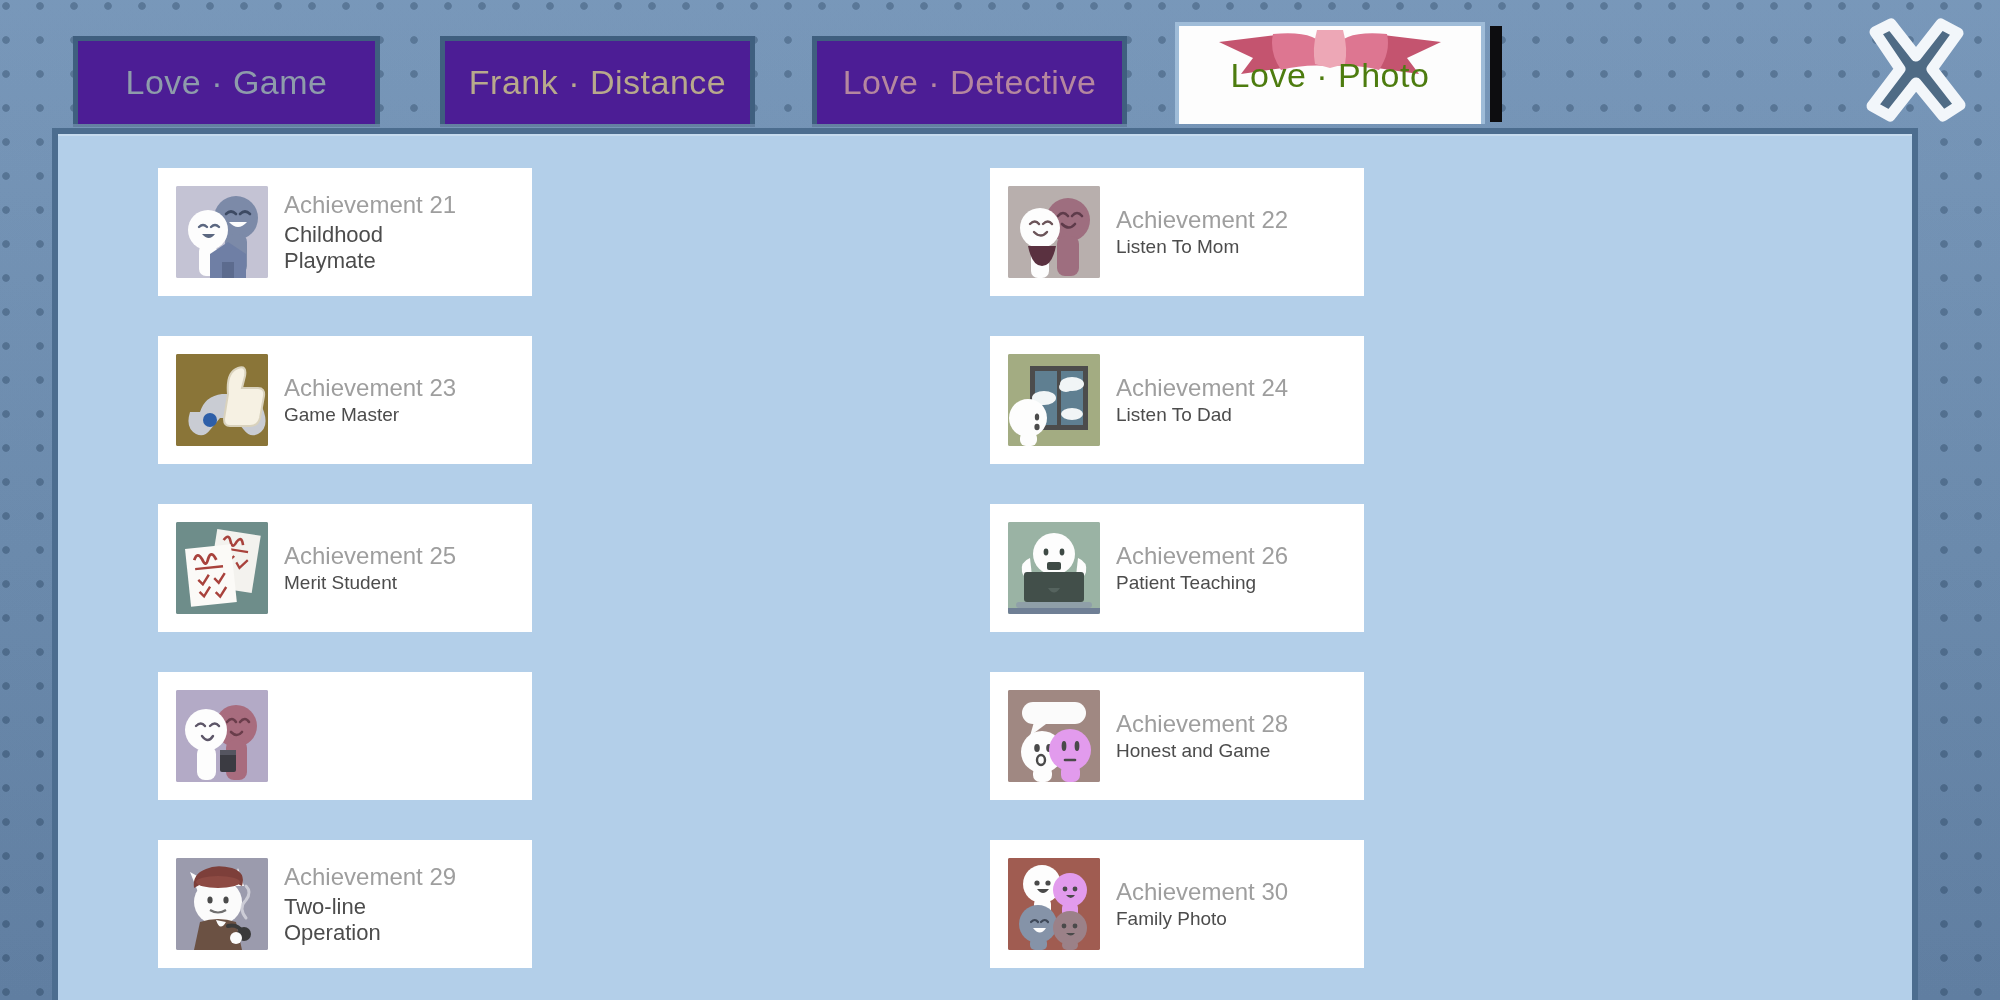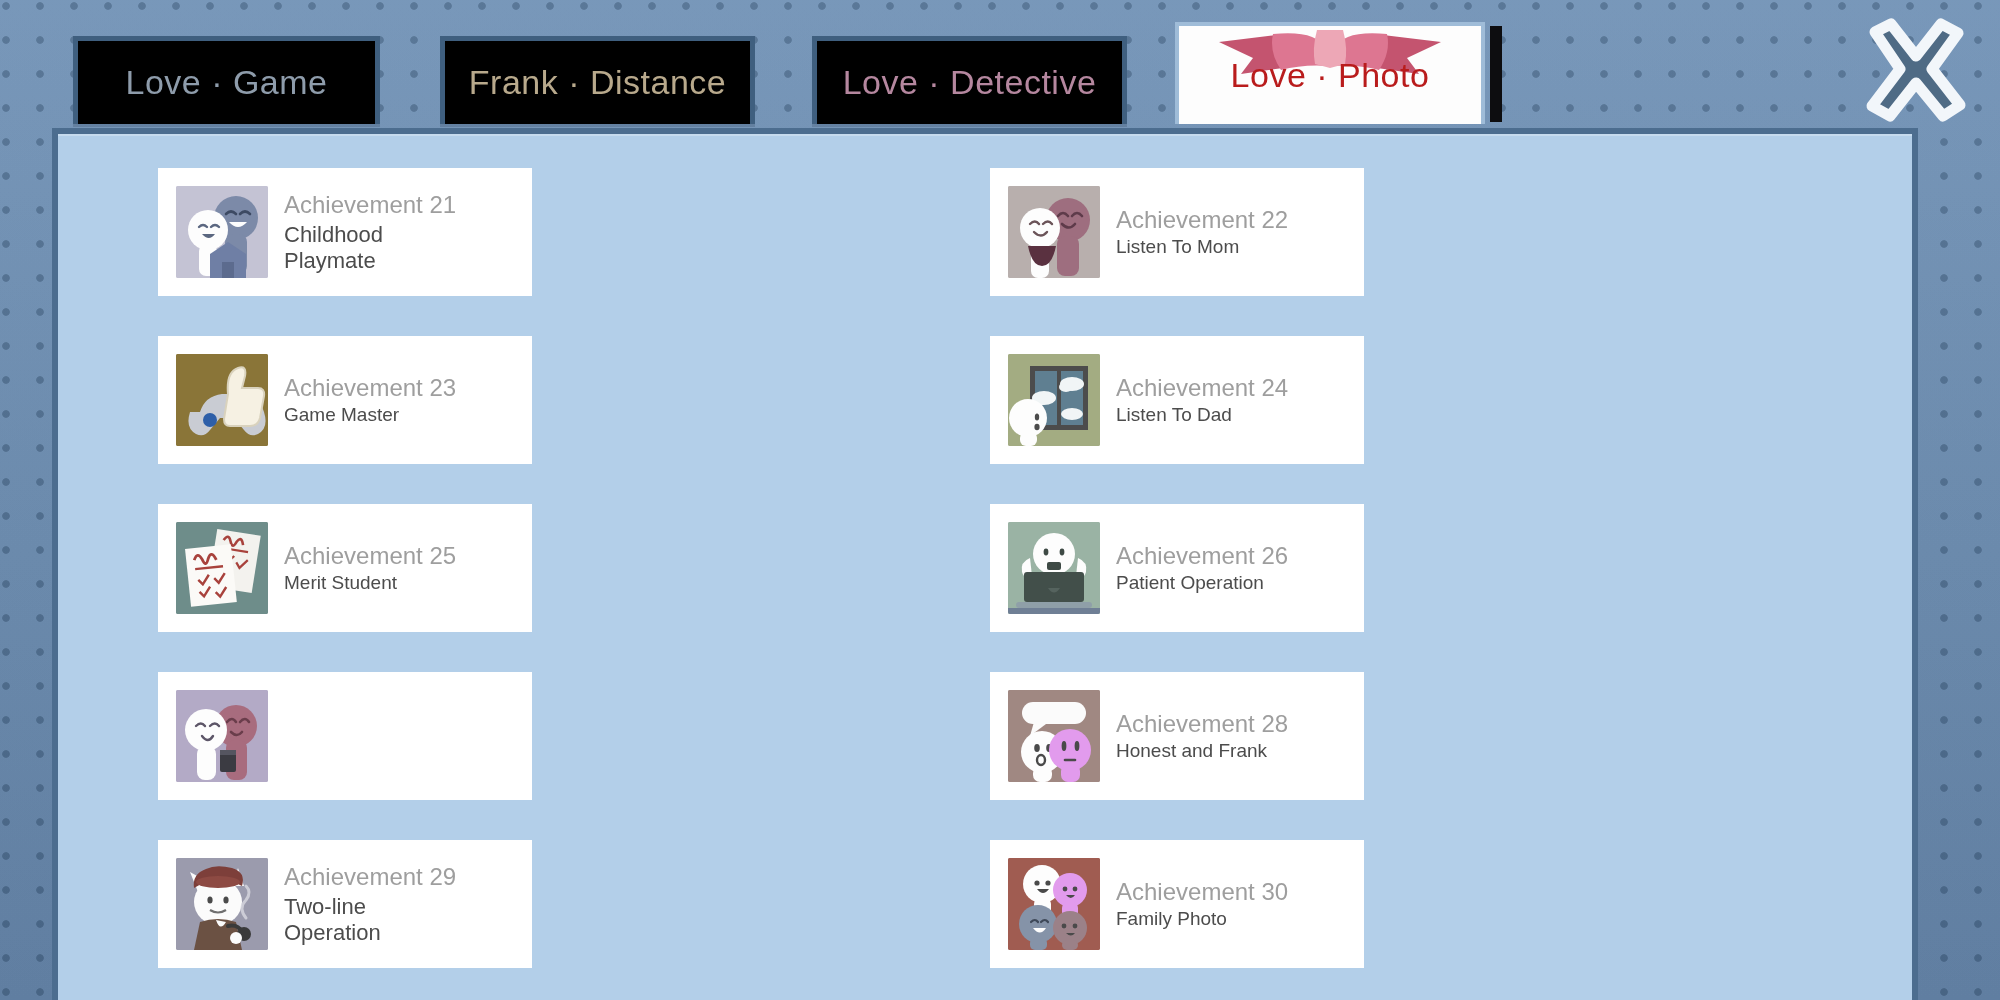--- a/index.html
+++ b/index.html
@@ -21,21 +21,21 @@
   }
   #backdrop:after{
     content:"";position:absolute;inset:0;
     background:linear-gradient(180deg,rgba(255,255,255,.05),rgba(0,0,0,.06));
   }
 
   
   #tabbar{position:absolute;left:0;top:0;width:2000px;height:130px;}
   .tab{
     position:absolute;top:36px;height:88px;
-    background:#000000;
+    background:#4c1d95;
     border:5px solid #3f5f7f;
     border-bottom:none;
     box-sizing:border-box;
     display:flex;align-items:center;justify-content:center;
     font-size:34px;letter-spacing:.5px;
     color:#8d9aa6;
     box-shadow:0 3px 0 rgba(20,40,60,.18);
     cursor:pointer;
     overflow:visible;
   }
@@ -121,21 +121,21 @@
   </div>
 
   <div class="tab" id="tab1" style="color: rgb(184, 169, 140);">
     <span class="lbl">Frank · Distance</span>
   </div>
 
   <div class="tab" id="tab2" style="color: rgb(181, 135, 159);">
     <span class="lbl">Love · Detective</span>
   </div>
 
-  <div class="tab" id="tab3" style="color: #b91c1c;">
+  <div class="tab" id="tab3" style="color: #4d7c0f;">
     <span class="ribbon">
       <svg viewBox="0 0 226 58" xmlns="http://www.w3.org/2000/svg">
         <path d="M2 20 L60 13 L66 46 L24 52 L36 36 Z" fill="#c4546f"></path>
         <path d="M224 20 L166 13 L160 46 L202 52 L190 36 Z" fill="#c4546f"></path>
         <path d="M56 12 Q100 8 107 26 Q110 40 113 44 Q86 42 64 48 Q52 30 56 12 Z" fill="#dd7691"></path>
         <path d="M170 12 Q126 8 119 26 Q116 40 113 44 Q140 42 162 48 Q174 30 170 12 Z" fill="#dd7691"></path>
         <path d="M100 8 L126 8 Q131 26 128 42 L113 46 L98 42 Q95 26 100 8 Z" fill="#eda7b6"></path>
       </svg>
     </span>
     <span class="lbl">Love · Photo</span>
@@ -280,21 +280,21 @@
     <path d="M22 36 q-10 4 -8 14 q2 8 10 4" fill="#fdfdfd"></path>
     <path d="M70 36 q10 4 8 14 q-2 8 -10 4" fill="#fdfdfd"></path>
     <rect x="16" y="50" width="60" height="30" rx="3" fill="#424f4a"></rect>
     <path d="M40 66 q6 9 12 0 z" fill="#55635e"></path>
     <rect x="8" y="80" width="76" height="6" rx="3" fill="#8f9fa8"></rect>
     <rect x="0" y="86" width="92" height="6" fill="#6f7f95"></rect>
             </svg>
           </div>
           <div class="card-text">
             <div class="ach-no">Achievement 26</div>
-            <div class="ach-name">Patient Operation</div>
+            <div class="ach-name">Patient Teaching</div>
           </div>
         </div>
         <div class="card">
           <div class="card-icon" style="background: rgb(179, 170, 198);">
             <svg viewBox="0 0 92 92" xmlns="http://www.w3.org/2000/svg">
     <rect width="92" height="92" fill="#b3aac6"></rect>
     <circle cx="60" cy="36" r="21" fill="#a86c7e"></circle>
     <rect x="50" y="50" width="21" height="40" rx="8" fill="#a86c7e"></rect>
     <path d="M51 32 q5 -6 9 0" stroke="#6a3d4b" stroke-width="2.6" fill="none" stroke-linecap="round"></path>
     <path d="M64 32 q5 -6 9 0" stroke="#6a3d4b" stroke-width="2.6" fill="none" stroke-linecap="round"></path>
@@ -322,21 +322,21 @@
     <ellipse cx="33" cy="70" rx="4" ry="5" fill="none" stroke="#4a4a4a" stroke-width="2.4"></ellipse>
     <circle cx="62" cy="60" r="21" fill="#e29bed"></circle>
     <rect x="53" y="74" width="19" height="18" rx="7" fill="#e29bed"></rect>
     <ellipse cx="56" cy="56" rx="2.4" ry="5" fill="#4a4a4a"></ellipse>
     <ellipse cx="69" cy="56" rx="2.4" ry="5" fill="#4a4a4a"></ellipse>
     <path d="M57 70 h10" stroke="#4a4a4a" stroke-width="2.6" stroke-linecap="round"></path>
             </svg>
           </div>
           <div class="card-text">
             <div class="ach-no">Achievement 28</div>
-            <div class="ach-name">Honest and Frank</div>
+            <div class="ach-name">Honest and Game</div>
           </div>
         </div>
         <div class="card">
           <div class="card-icon" style="background: rgb(155, 155, 173);">
             <svg viewBox="0 0 92 92" xmlns="http://www.w3.org/2000/svg">
     <rect width="92" height="92" fill="#9b9bad"></rect>
     <path d="M22 34 L14 14 L32 24 Z" fill="#fbfbfb"></path>
     <path d="M56 28 L62 10 L68 28 Z" fill="#fbfbfb"></path>
     <ellipse cx="42" cy="44" rx="24" ry="23" fill="#fbfbfb"></ellipse>
     <path d="M18 30 q24 -16 48 -2 q4 -14 -10 -18 q-16 -4 -26 1 q-14 5 -12 19 z" fill="#7d3f3a"></path>

